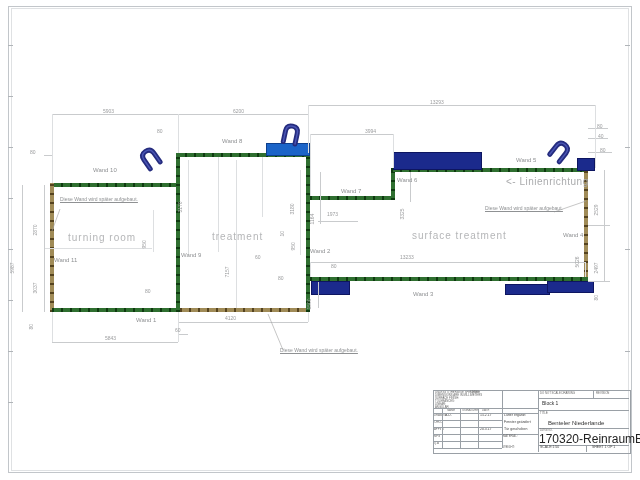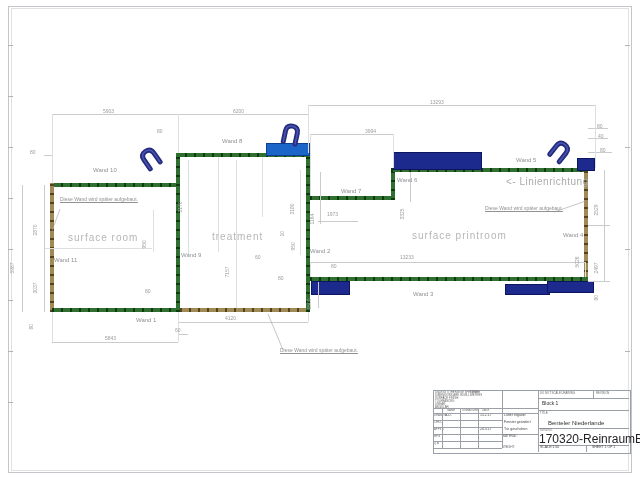--- a/index.html
+++ b/index.html
@@ -124,23 +124,23 @@
   <div class="dl faint" style="left:310px;top:262px;width:1px;height:15px;"></div>
   <div class="dl faint" style="left:585px;top:262px;width:1px;height:15px;"></div>
 
   <svg id="leaders" width="640" height="480">
     <line x1="60" y1="209" x2="52" y2="231" stroke="#a0a0a0" stroke-width="0.6"></line>
     <line x1="554" y1="212" x2="586" y2="201" stroke="#a0a0a0" stroke-width="0.6"></line>
     <line x1="268" y1="314" x2="283" y2="350" stroke="#a0a0a0" stroke-width="0.6"></line>
   </svg>
 
   <div id="labels">
-      <span class="lbl room" style="left: 68px; top: 232px;">surface room</span>
+      <span class="lbl room" style="left: 68px; top: 232px;">turning room</span>
       <span class="lbl room" style="left: 212px; top: 231px;">treatment</span>
-      <span class="lbl room" style="left: 412px; top: 230px;">surface printroom</span>
+      <span class="lbl room" style="left: 412px; top: 230px;">surface treatment</span>
       <span class="lbl wand" style="left: 136px; top: 317px;">Wand 1</span>
       <span class="lbl wand" style="left: 310px; top: 248px;">Wand 2</span>
       <span class="lbl wand" style="left: 413px; top: 291px;">Wand 3</span>
       <span class="lbl wand" style="left: 563px; top: 232px;">Wand 4</span>
       <span class="lbl wand" style="left: 516px; top: 157px;">Wand 5</span>
       <span class="lbl wand" style="left: 397px; top: 177px;">Wand 6</span>
       <span class="lbl wand" style="left: 341px; top: 188px;">Wand 7</span>
       <span class="lbl wand" style="left: 222px; top: 138px;">Wand 8</span>
       <span class="lbl wand" style="left: 181px; top: 252px;">Wand 9</span>
       <span class="lbl wand" style="left: 93px; top: 167px;">Wand 10</span>

